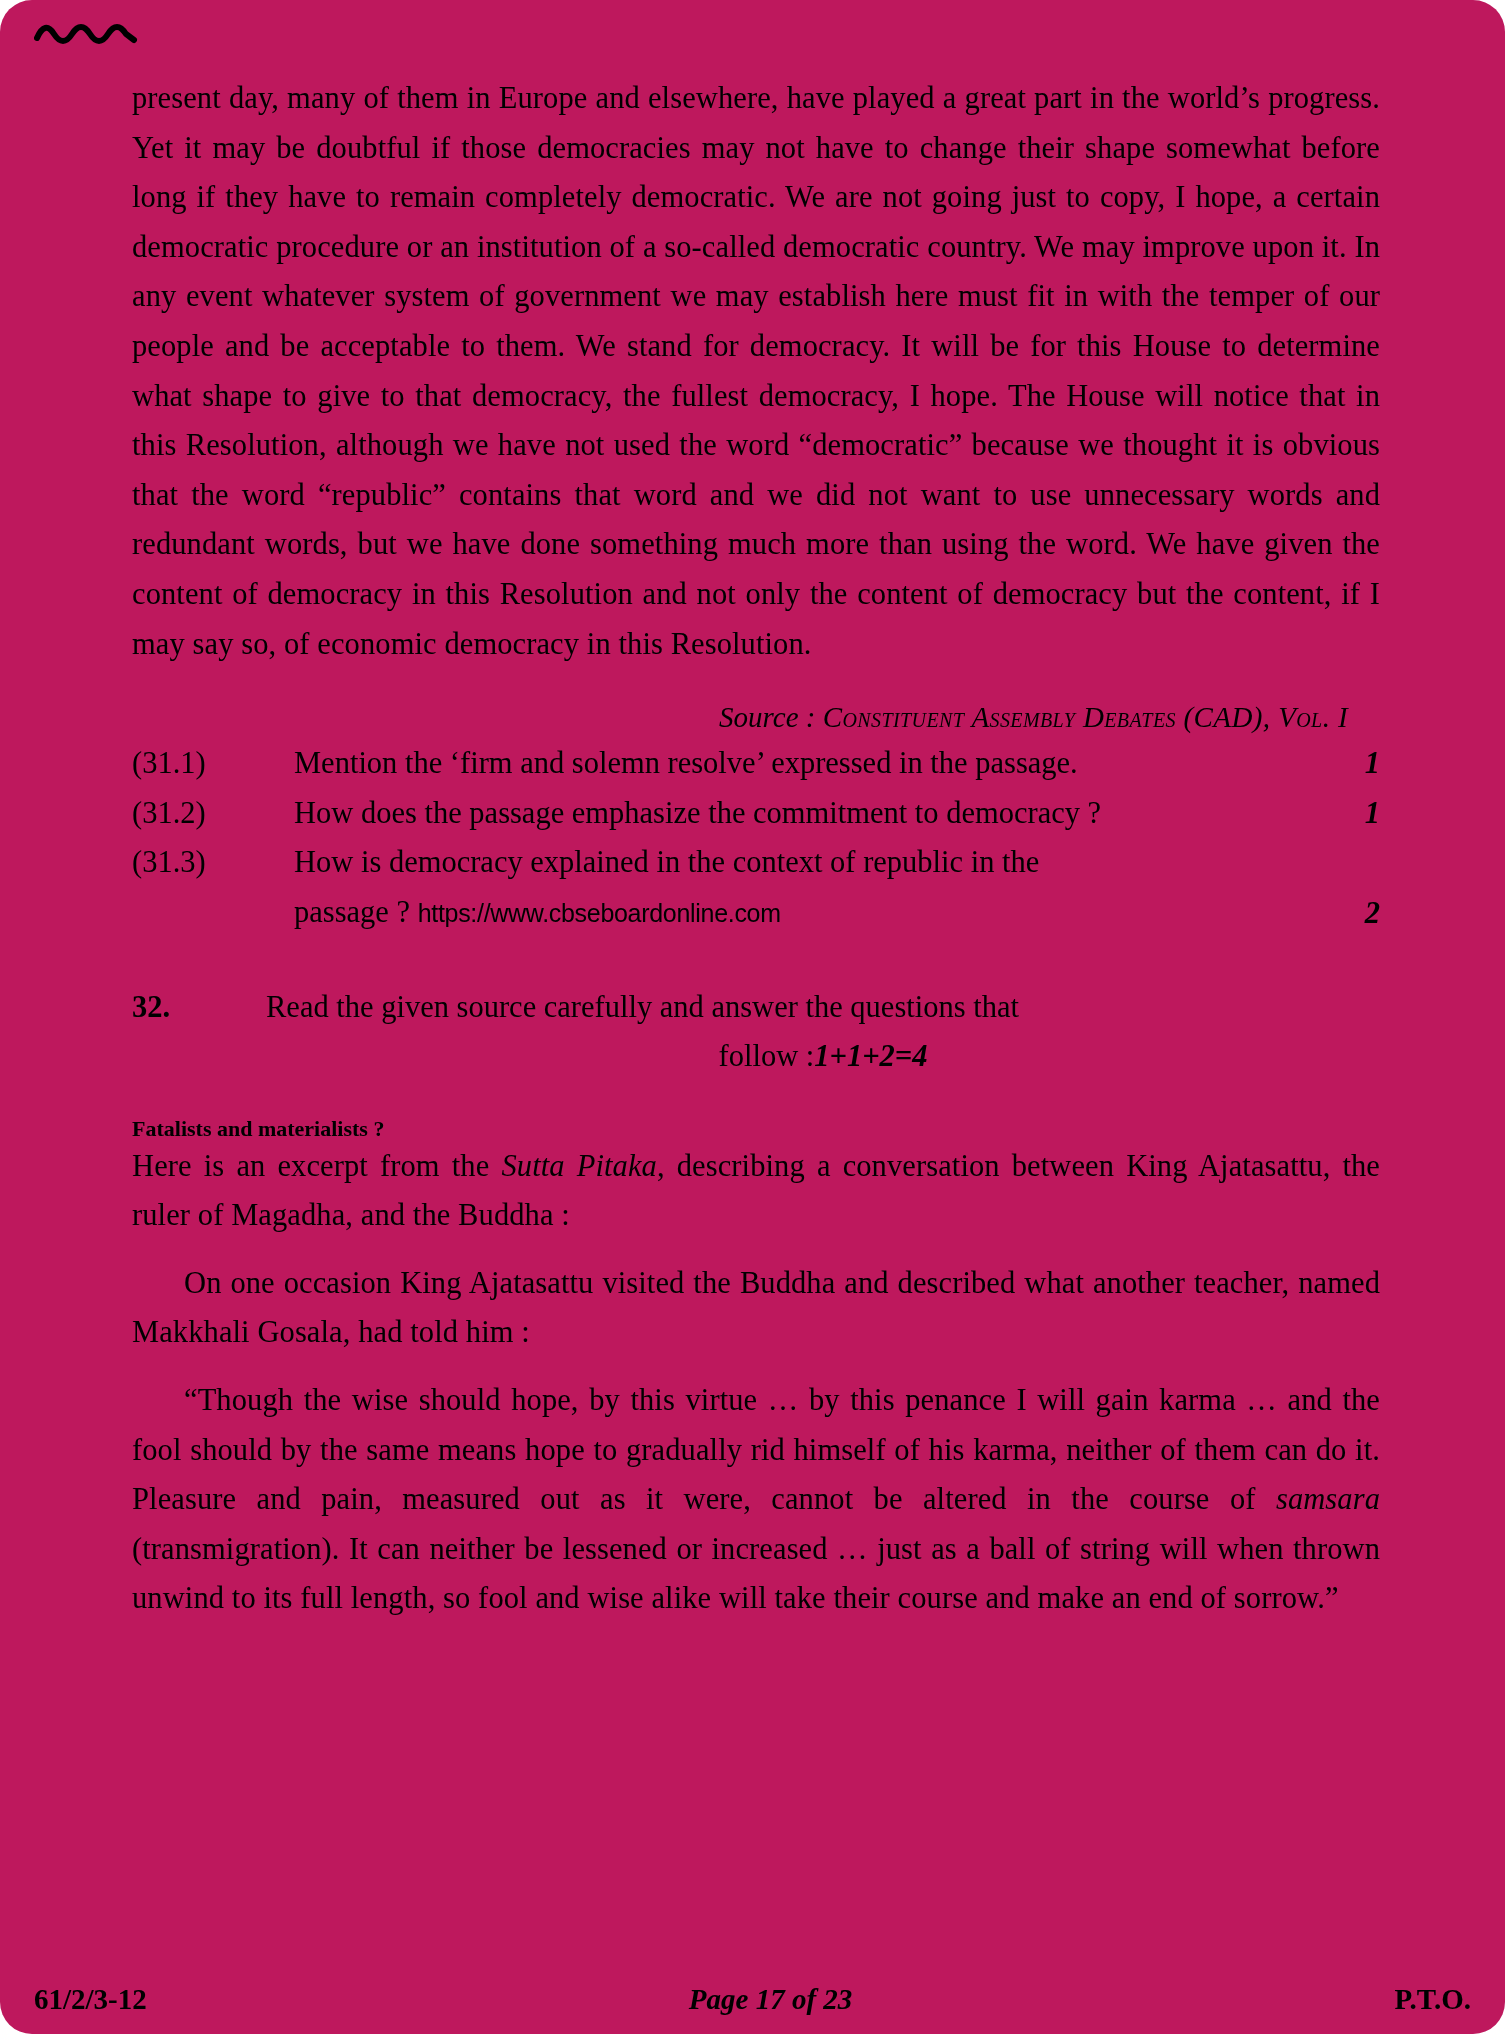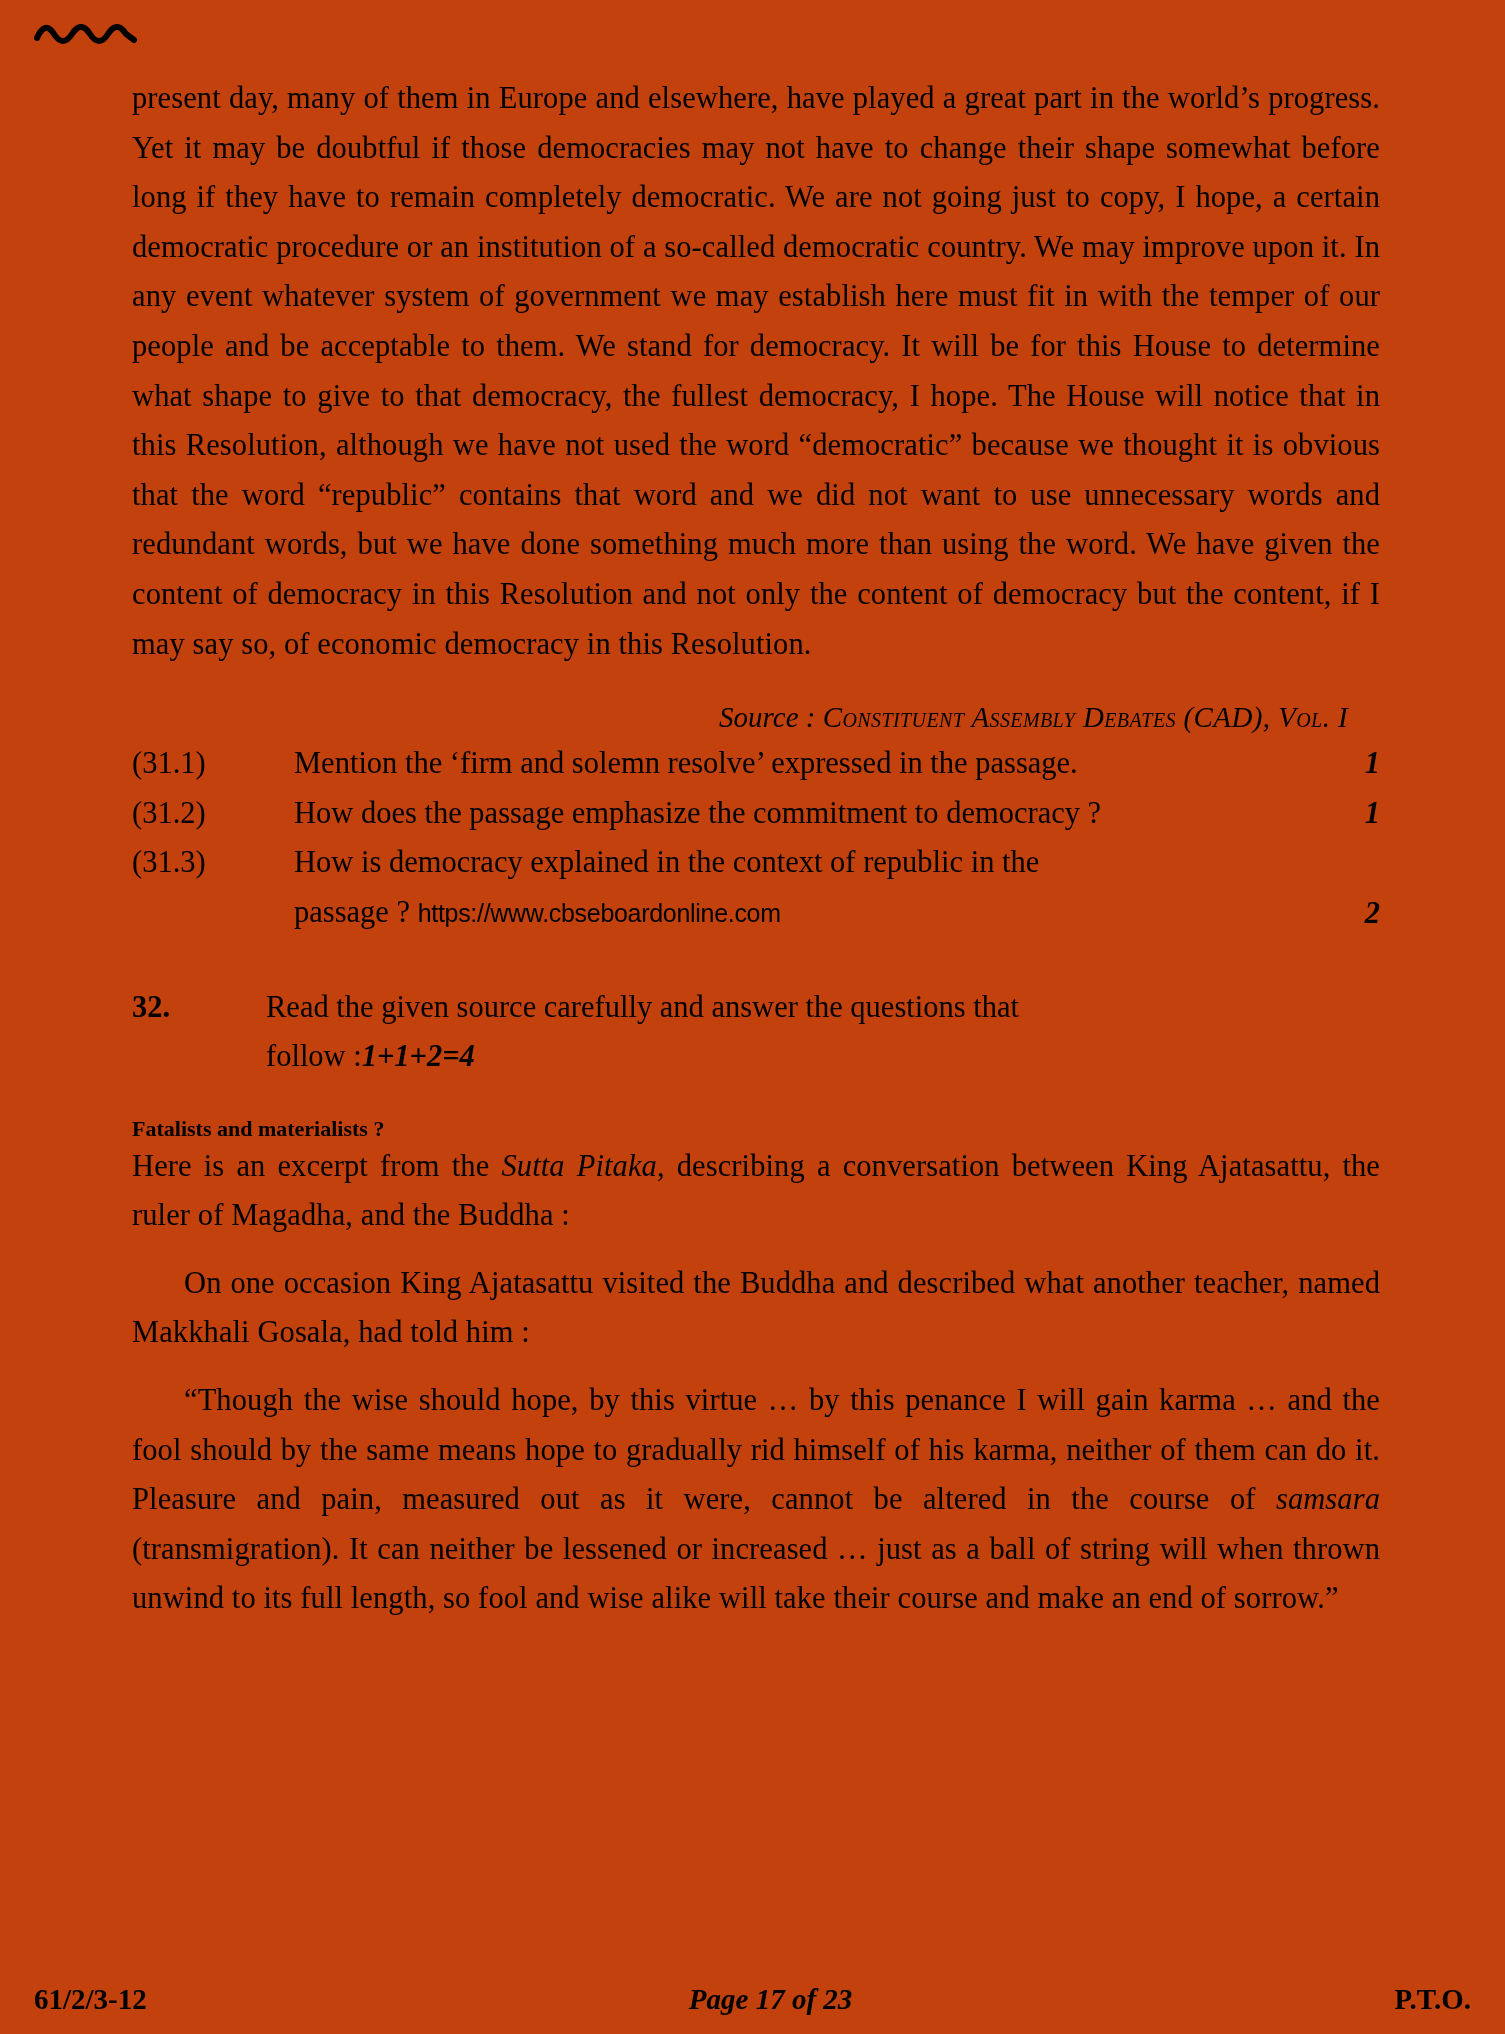--- a/index.html
+++ b/index.html
@@ -8,23 +8,24 @@
     background: #ffffff;
   }
   body {
     font-family: "Liberation Serif", "DejaVu Serif", serif;
     color: #000000;
   }
   .page {
     position: relative;
     width: 1505px;
     height: 2034px;
-    background: #c2410c;
+    background: #be185d;
     box-sizing: border-box;
     overflow: hidden;
+    border-radius: 32px;
   }
 
   
   .wave {
     position: absolute;
     left: 34px;
     top: 12px;
     width: 110px;
     height: 44px;
   }
@@ -116,21 +117,21 @@
     flex: 1 1 auto;
     font-size: 30.5px;
     line-height: 49.6px;
   }
   .mainq .mline1 {
     text-align: justify;
     text-justify: inter-word;
   }
   .mainq .mline2 {
     display: flex;
-    justify-content: flex-start;
+    justify-content: center;
     align-items: baseline;
   }
   .marks-inline {
     font-style: italic;
     font-weight: bold;
     white-space: nowrap;
   }
 
   .section-title {
     text-align: left;

